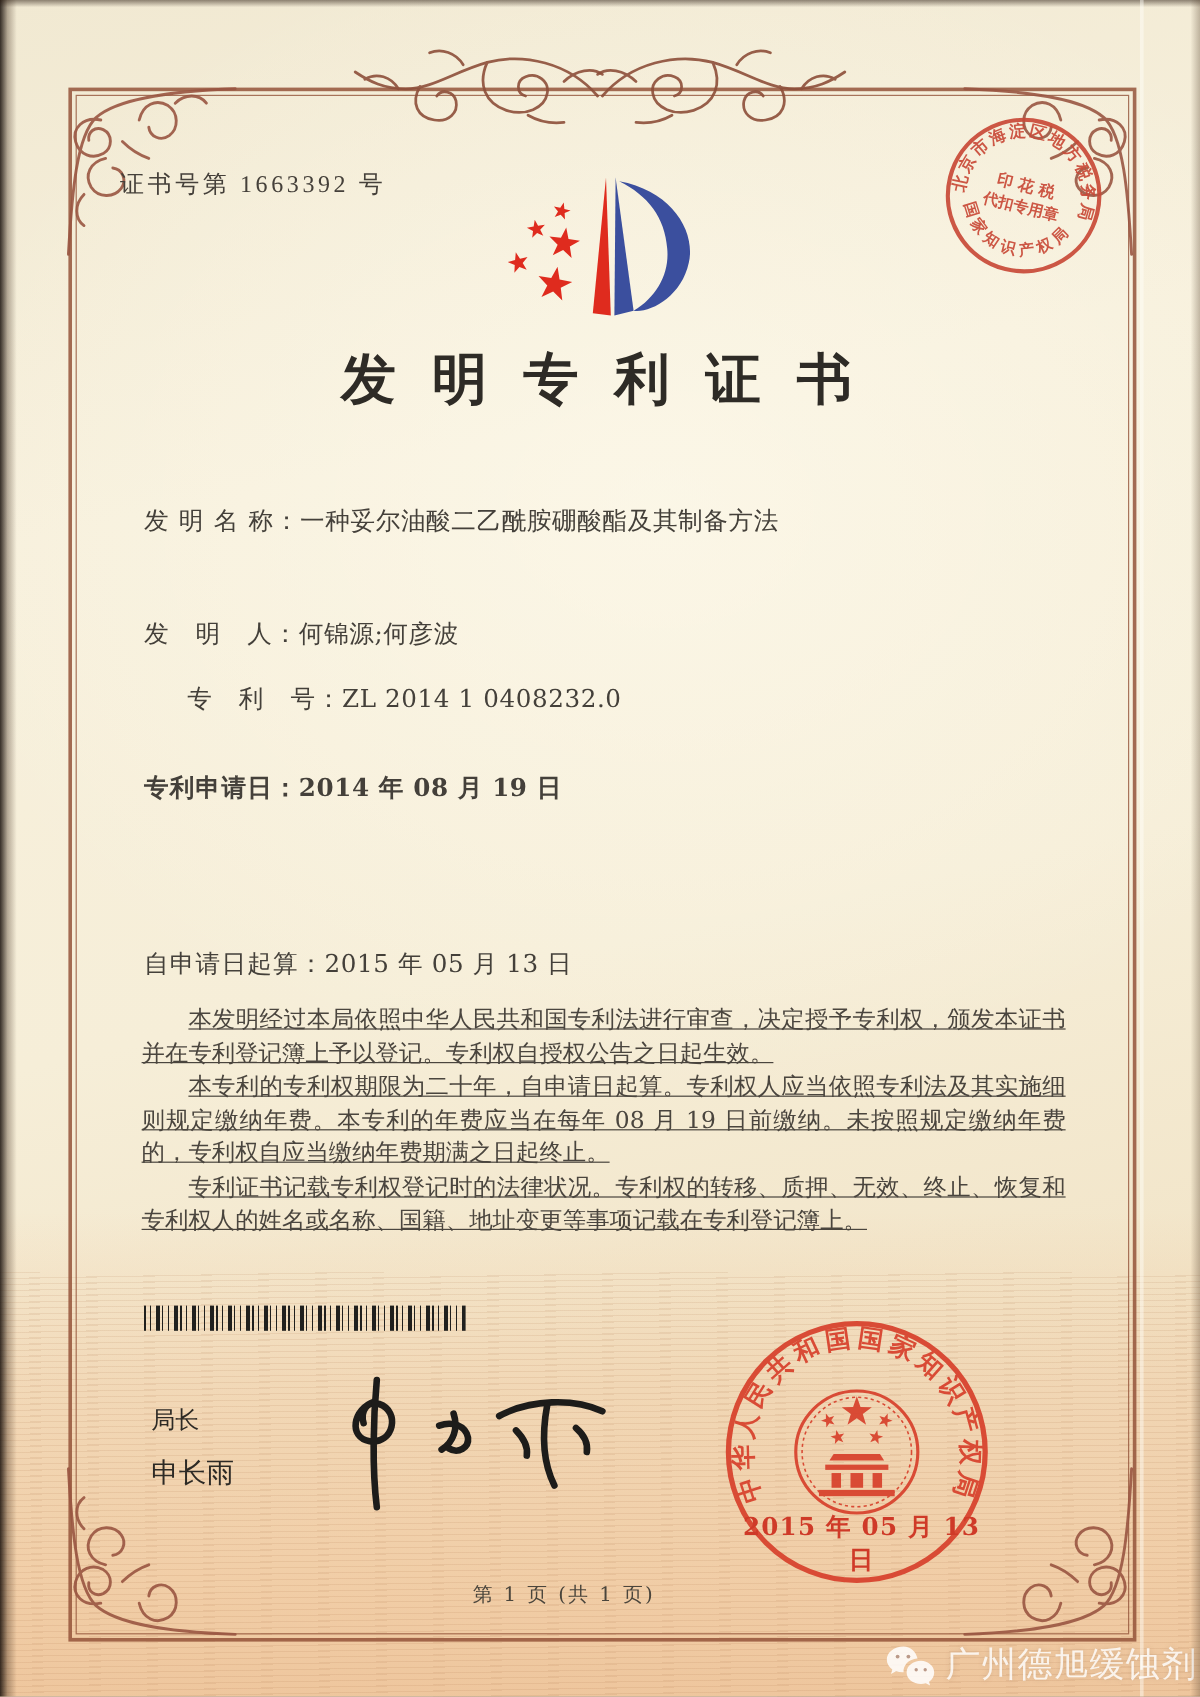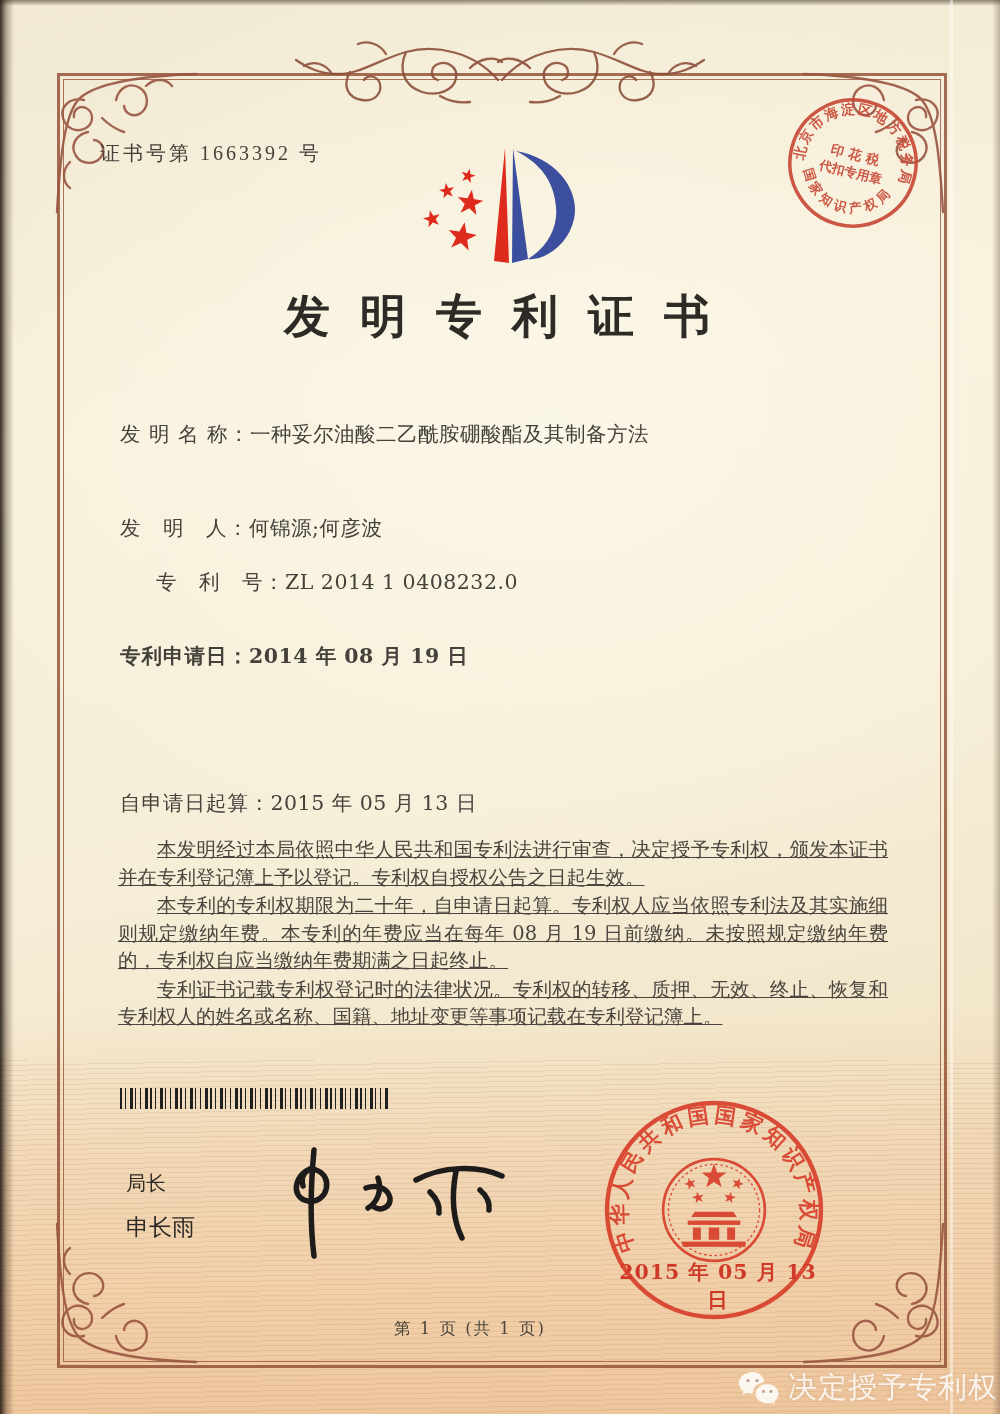--- a/index.html
+++ b/index.html
@@ -228,20 +228,20 @@
     <svg width="42" height="36" viewBox="0 0 42 36">
       <g fill="rgba(255,255,255,.85)">
         <path d="M15 2 C 7 2 1 7 1 13 c0 3.4 1.8 6.3 4.6 8.3 L 4.5 25 l 4.2 -2.2 c 1.9 .6 4 .9 6.3 .8 C 14.4 18 19 12.6 26.6 12.1 25.4 6.4 20.7 2 15 2 Z"></path>
         <circle cx="10" cy="10.5" r="1.6" fill="#b98"></circle>
         <circle cx="19" cy="10.5" r="1.6" fill="#b98"></circle>
         <path d="M29.5 14 c-6.6 0 -12 4.3 -12 9.7 c0 5.3 5.4 9.6 12 9.6 c1.4 0 2.8 -.2 4 -.6 l 3.6 1.9 -.9 -3.2 c 2.7 -1.8 4.3 -4.6 4.3 -7.7 c0 -5.4 -5.4 -9.7 -11 -9.7 Z"></path>
         <circle cx="25.5" cy="21.5" r="1.4" fill="#b98"></circle>
         <circle cx="33" cy="21.5" r="1.4" fill="#b98"></circle>
       </g>
     </svg>
-    <span id="watermark-text">决定授予专利权</span>
+    <span id="watermark-text">广州德旭缓蚀剂</span>
   </div>
 
   <div class="abs" id="edge-left"></div>
   <div class="abs" id="edge-top"></div>
   <div class="abs" id="crease-right"></div>
   <div class="abs" id="edge-right"></div>
 </div>
 
 </body></html>

